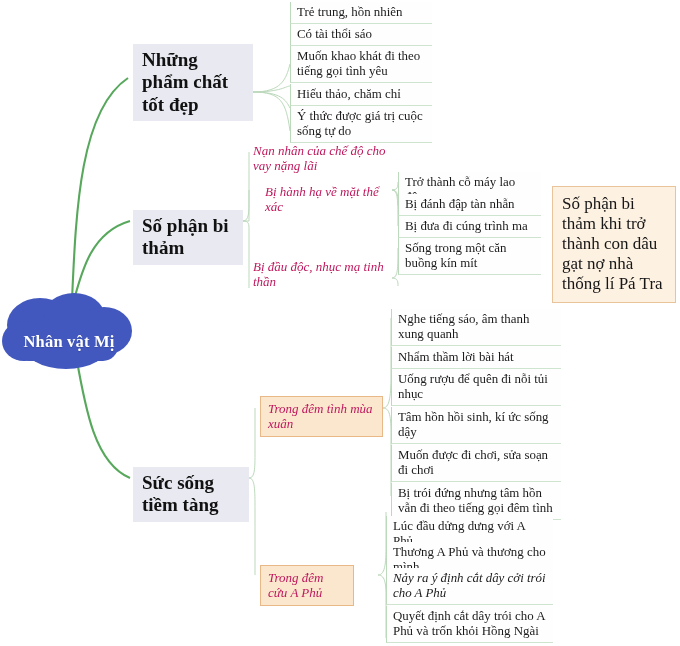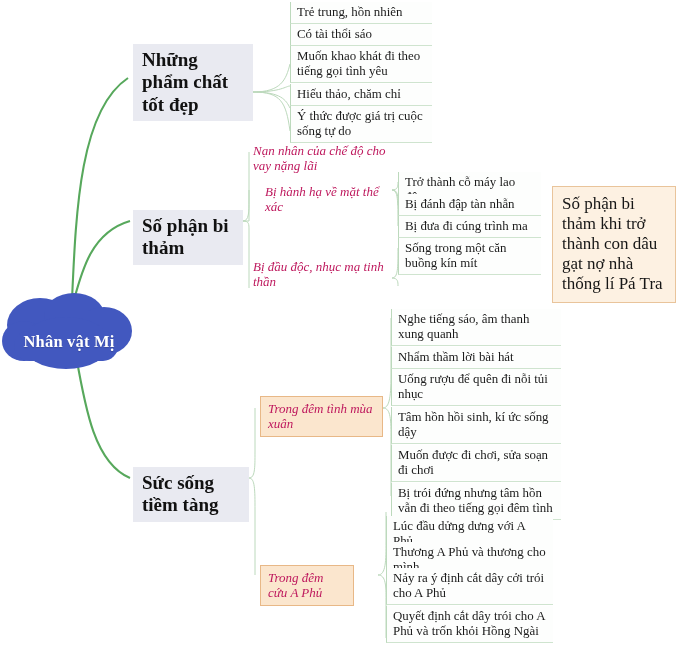--- a/index.html
+++ b/index.html
@@ -178,16 +178,16 @@
   <div class="node leaf" style="left:391px; top:347px; width:170px;">Nhẩm thầm lời bài hát</div>
   <div class="node leaf" style="left:391px; top:369px; width:170px;">Uống rượu để quên đi nỗi tủi nhục</div>
   <div class="node leaf" style="left:391px; top:407px; width:170px;">Tâm hồn hồi sinh, kí ức sống dậy</div>
   <div class="node leaf" style="left:391px; top:445px; width:170px;">Muốn được đi chơi, sửa soạn đi chơi</div>
   <div class="node leaf" style="left:391px; top:483px; width:170px;">Bị trói đứng nhưng tâm hồn vẫn đi theo tiếng gọi đêm tình</div>
 
   <div class="node lvl2 peach" style="left:260px; top:565px; width:94px;">Trong đêm cứu A Phủ</div>
 
   <div class="node leaf first" style="left:386px; top:516px; width:167px;">Lúc đầu dửng dưng với A Phủ</div>
   <div class="node leaf" style="left:386px; top:542px; width:167px;">Thương A Phủ và thương cho mình</div>
-  <div class="node leaf" style="left:386px; top:568px; width:167px;">Nảy ra ý định cắt dây cởi trói cho A Phủ</div>
+  <div class="node leaf" style="left:386px; top:568px; width:167px;font-style:italic;">Nảy ra ý định cắt dây cởi trói cho A Phủ</div>
   <div class="node leaf" style="left:386px; top:606px; width:167px;">Quyết định cắt dây trói cho A Phủ và trốn khỏi Hồng Ngài</div>
 
 </div>
 
 </body></html>

